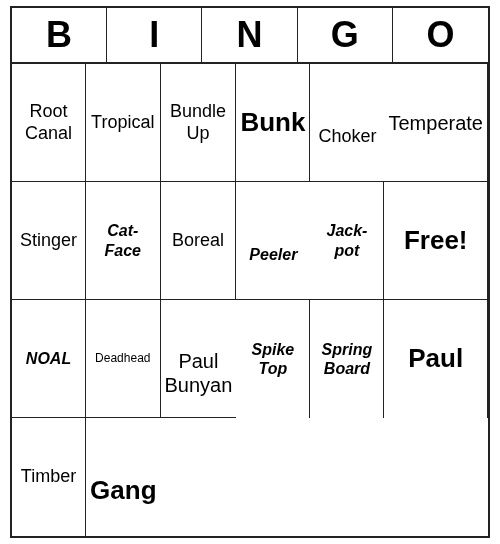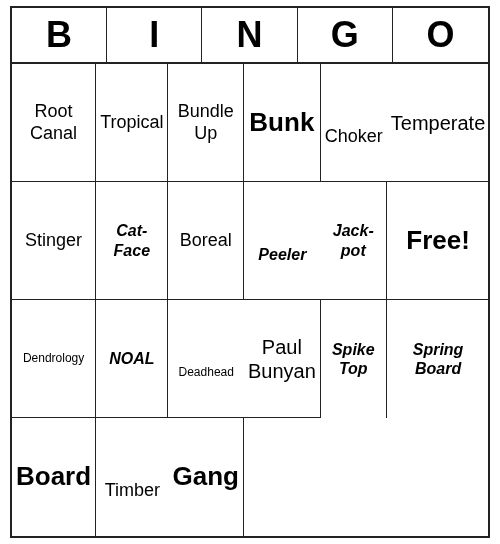--- a/index.html
+++ b/index.html
@@ -103,39 +103,36 @@
       <div class="bingo-cell">
         <span class="cell-text size-lg">Peeler</span>
       </div>
       <div class="bingo-cell">
         <span class="cell-text size-lg">Jack-pot</span>
       </div>
       <div class="bingo-cell">
         <span class="cell-text size-xl">Free!</span>
       </div>
       <div class="bingo-cell">
-        <span class="cell-text size-xs">Dendrology</span>
-      </div>
-      <div class="bingo-cell">
         <span class="cell-text size-lg">NOAL</span>
       </div>
       <div class="bingo-cell">
         <span class="cell-text size-xs">Deadhead</span>
       </div>
       <div class="bingo-cell">
         <span class="cell-text size-sm">Paul Bunyan</span>
       </div>
       <div class="bingo-cell">
         <span class="cell-text size-lg">Spike Top</span>
       </div>
       <div class="bingo-cell">
         <span class="cell-text size-lg">Spring Board</span>
       </div>
       <div class="bingo-cell">
-        <span class="cell-text size-xl">Board</span>
+        <span class="cell-text size-xl">Paul</span>
       </div>
       <div class="bingo-cell">
         <span class="cell-text size-md">Timber</span>
       </div>
       <div class="bingo-cell">
         <span class="cell-text size-xl">Gang</span>
       </div>
     </div>
 </div>
 

